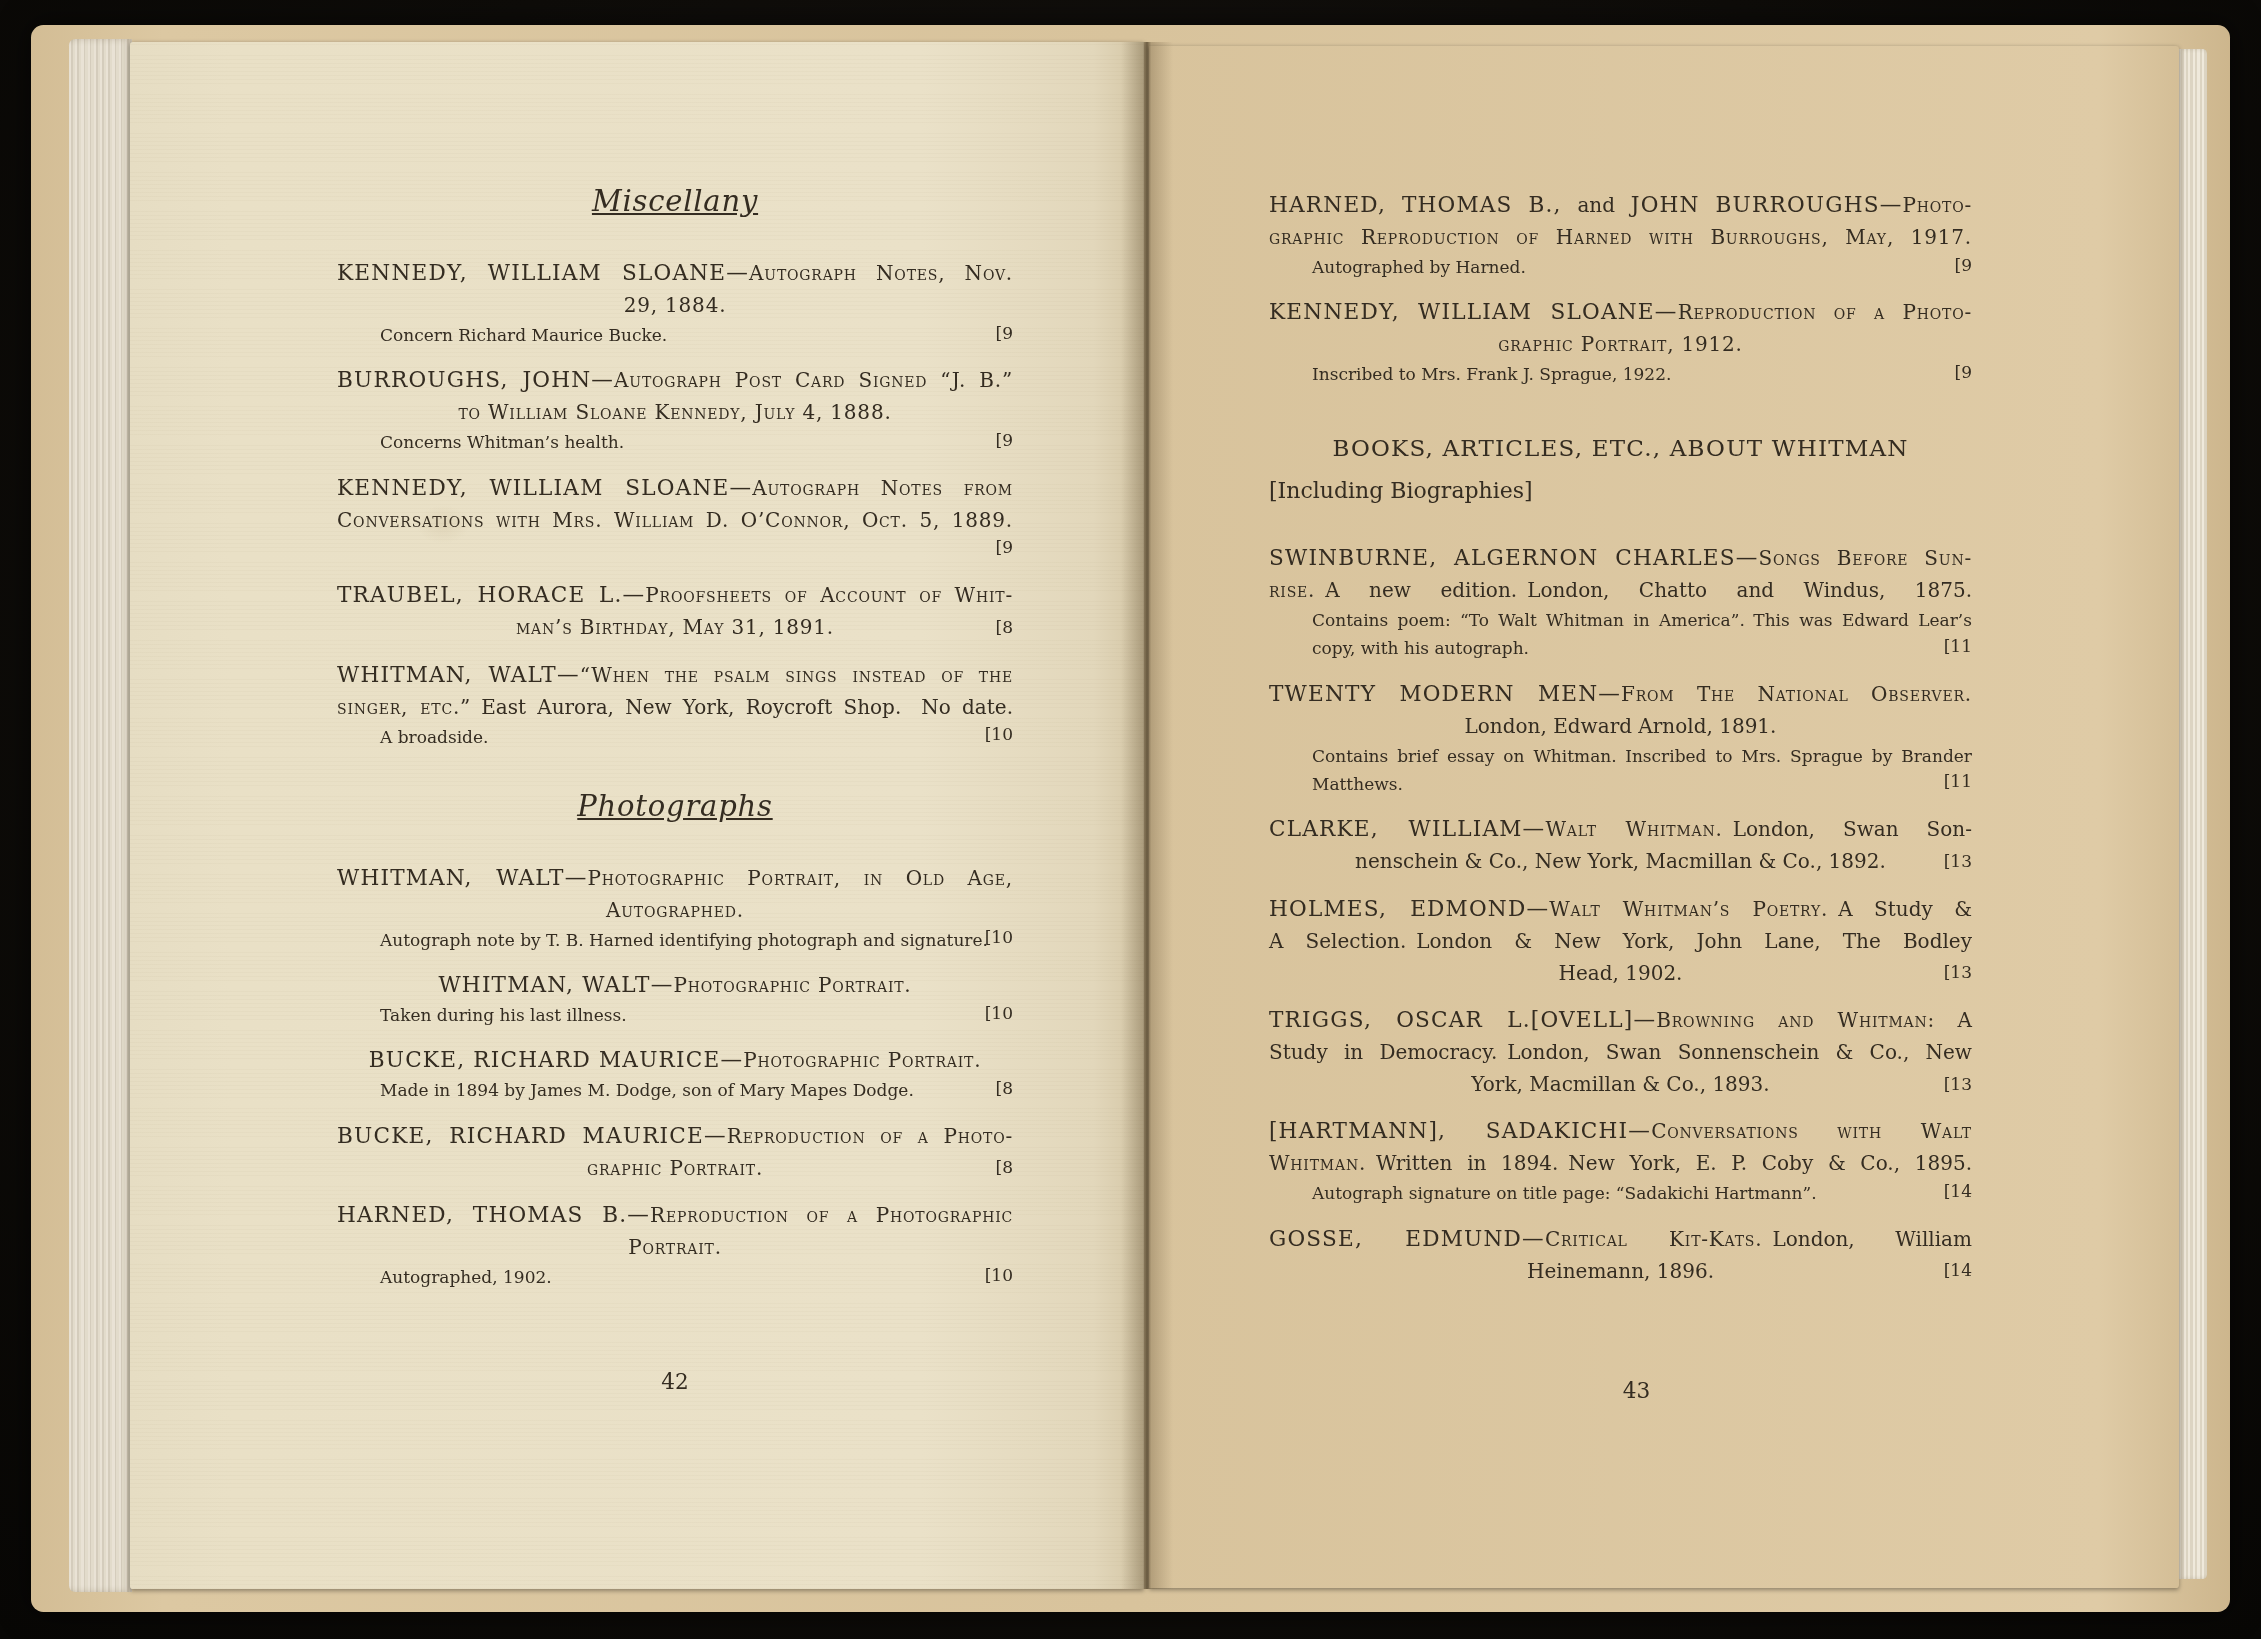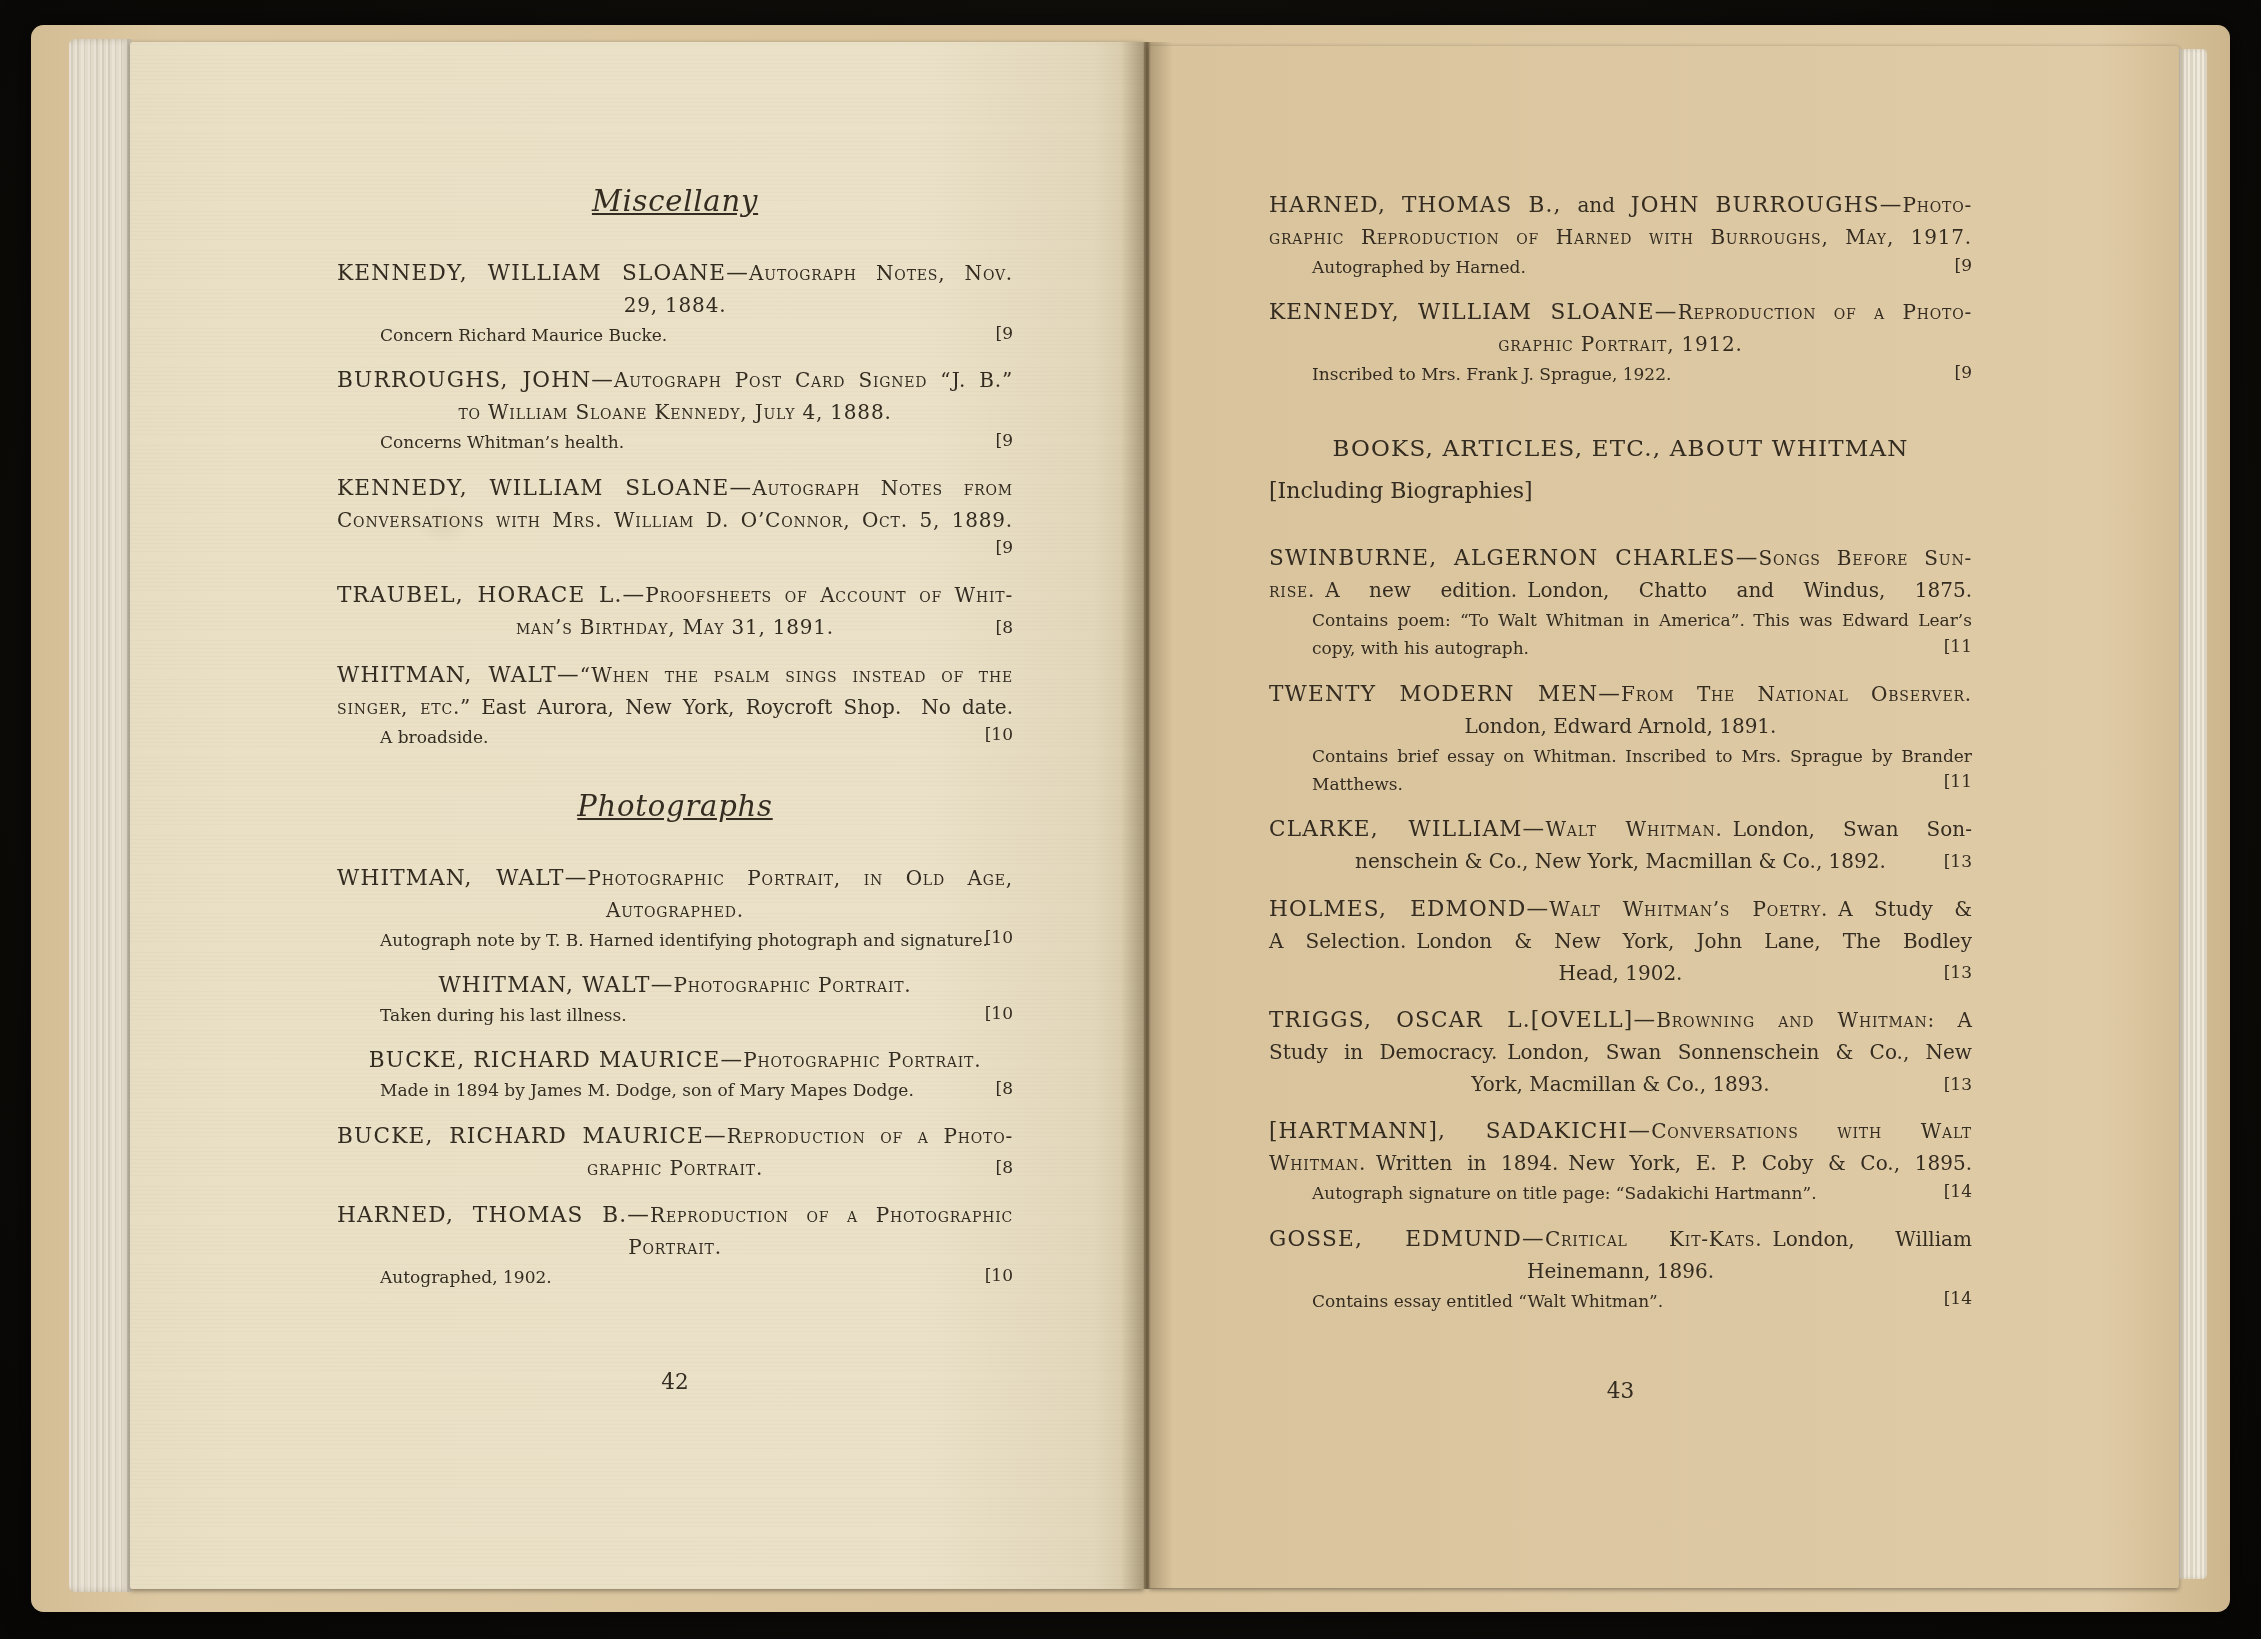--- a/index.html
+++ b/index.html
@@ -75,21 +75,21 @@
   .seg-caps{font-size:21.6px;letter-spacing:1.2px;}
   .seg-sc{font-variant:small-caps;letter-spacing:0.8px;}
   .seg-reg{}
   .ref{position:absolute;right:0;bottom:2.3px;font-size:17px;line-height:28px;}
   .spacer-line{min-height:28px;}
 
   .pagenum{
     position:absolute;font-size:21.6px;text-align:center;
   }
   .page-left  .pagenum{left:207px;width:676px;bottom:195px;}
-  .page-right .pagenum{left:120px;width:703px;bottom:185px;}
+  .page-right .pagenum{left:136px;width:703px;bottom:185px;}
 </style>
 </head>
 <body>
 
 <div class="book-cover"></div>
 <div class="page-stack-left"></div>
 <div class="page-stack-right"></div>
 
 <div class="page page-left">
   <div class="page-content" id="left-content">
@@ -204,21 +204,20 @@
       </article>
       <article class="block entry">
         <div class="main-line jline"><span class="seg-caps">[HARTMANN], SADAKICHI—</span><span class="seg-sc">Conversations with Walt</span></div>
         <div class="main-line jline"><span class="seg-sc">Whitman.</span><span class="seg-reg"> Written in 1894. New York, E. P. Coby &amp; Co., 1895.</span></div>
         <div class="note-line">Autograph signature on title page: “Sadakichi Hartmann”.</div>
         <span class="ref">[14</span>
       </article>
       <article class="block entry">
         <div class="main-line jline"><span class="seg-caps">GOSSE, EDMUND—</span><span class="seg-sc">Critical Kit-Kats.</span><span class="seg-reg"> London, William</span></div>
         <div class="main-line"><span class="seg-reg">Heinemann, 1896.</span></div>
-        <div class="note-line">Contains essay entitled “Walt Whitman”.</div>
         <span class="ref">[14</span>
       </article>
     </div>
   <div class="pagenum">43</div>
 </div>
 
 <div class="gutter-shadow"></div>
 
 
 </body></html>

